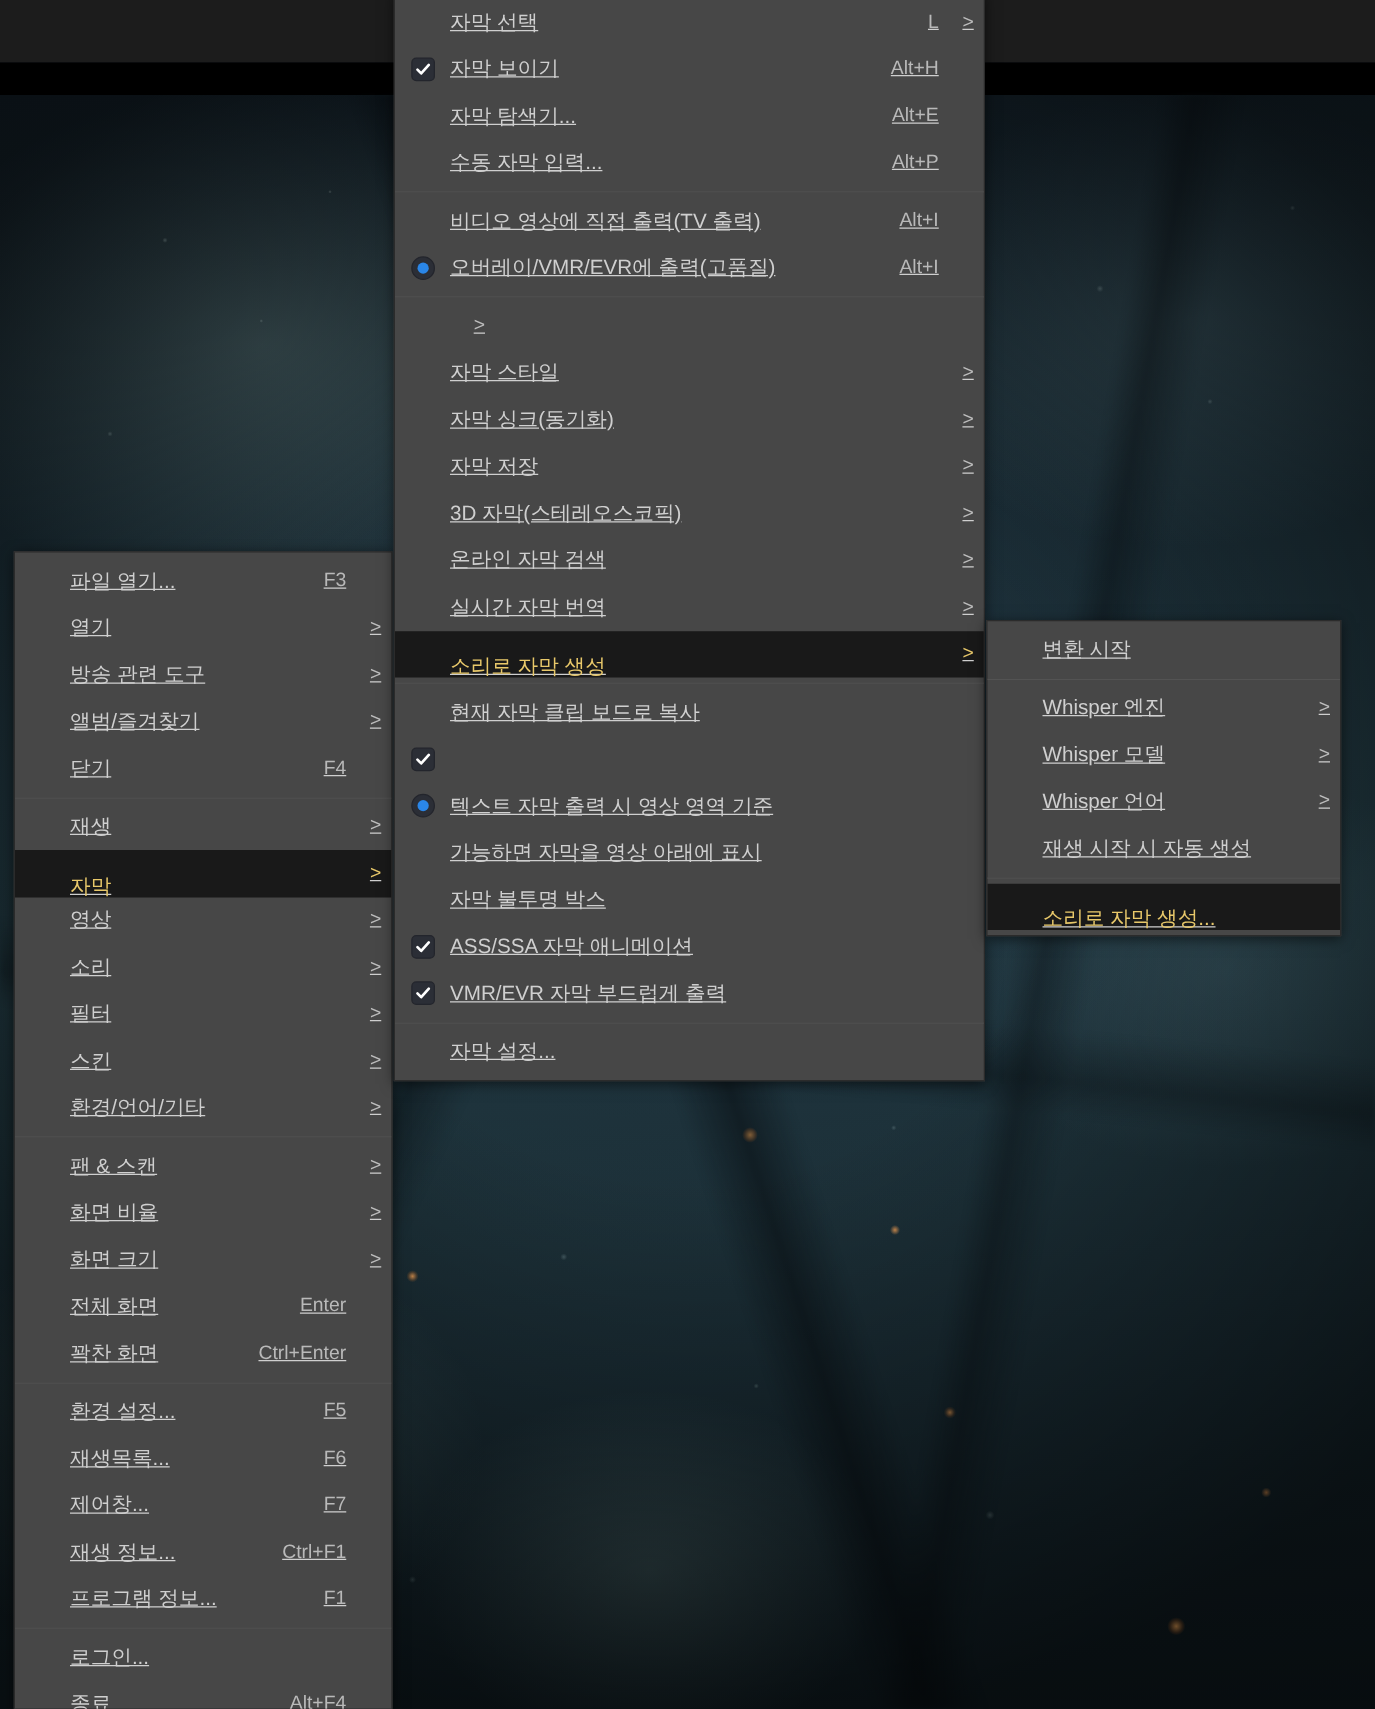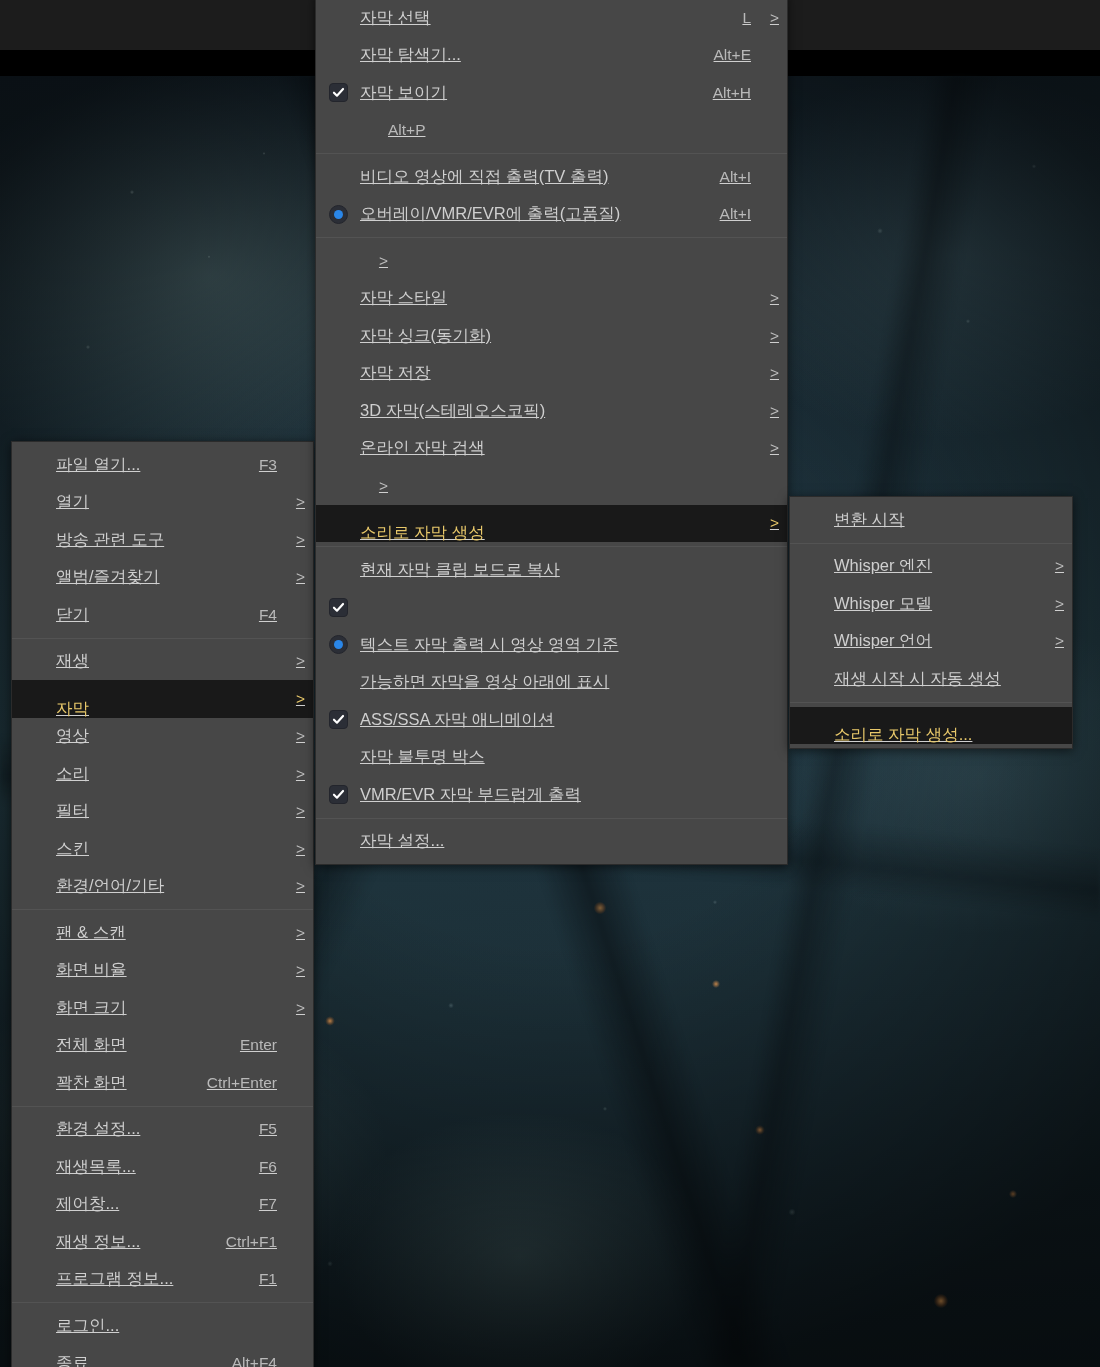--- a/index.html
+++ b/index.html
@@ -270,39 +270,40 @@
       </div>
     </div>
   <div class="menu" id="menu-subtitle">
       <div class="mi">
         <span class="gutter"></span>
         <span class="label">자막 선택</span>
         <span class="accel">L</span>
         <span class="arrow">&gt;</span>
       </div>
       <div class="mi">
-        <span class="gutter"></span>
-        <span class="label">자막 탐색기...</span>
-        <span class="accel">Alt+E</span>
-        <span class="arrow"></span>
-      </div>
-      <div class="mi">
         <span class="gutter">
           <span class="cbx">
             <svg viewBox="0 0 16 16">
               <path d="M2.4 8.2 L6.1 12 L13.6 3.6" fill="none" stroke="#ffffff" stroke-width="2.6" stroke-linecap="round" stroke-linejoin="round"></path>
             </svg>
           </span>
         </span>
         <span class="label">자막 보이기</span>
         <span class="accel">Alt+H</span>
         <span class="arrow"></span>
       </div>
       <div class="mi">
         <span class="gutter"></span>
+        <span class="label">자막 탐색기...</span>
+        <span class="accel">Alt+E</span>
+        <span class="arrow"></span>
+      </div>
+      <div class="mi">
+        <span class="gutter"></span>
+        <span class="label">수동 자막 입력...</span>
         <span class="accel">Alt+P</span>
         <span class="arrow"></span>
       </div>
       <div class="sep"></div>
       <div class="mi">
         <span class="gutter"></span>
         <span class="label">비디오 영상에 직접 출력(TV 출력)</span>
         <span class="accel">Alt+I</span>
         <span class="arrow"></span>
       </div>
@@ -341,20 +342,21 @@
         <span class="label">3D 자막(스테레오스코픽)</span>
         <span class="arrow">&gt;</span>
       </div>
       <div class="mi">
         <span class="gutter"></span>
         <span class="label">온라인 자막 검색</span>
         <span class="arrow">&gt;</span>
       </div>
       <div class="mi">
         <span class="gutter"></span>
+        <span class="label">실시간 자막 번역</span>
         <span class="arrow">&gt;</span>
       </div>
       <div class="mi highlight">
         <span class="gutter"></span>
         <span class="label">소리로 자막 생성</span>
         <span class="arrow">&gt;</span>
       </div>
       <div class="sep"></div>
       <div class="mi">
         <span class="gutter"></span>
@@ -379,36 +381,36 @@
         </span>
         <span class="label">텍스트 자막 출력 시 영상 영역 기준</span>
         <span class="arrow"></span>
       </div>
       <div class="mi">
         <span class="gutter"></span>
         <span class="label">가능하면 자막을 영상 아래에 표시</span>
         <span class="arrow"></span>
       </div>
       <div class="mi">
+        <span class="gutter"></span>
+        <span class="label">자막 불투명 박스</span>
+        <span class="arrow"></span>
+      </div>
+      <div class="mi">
         <span class="gutter">
           <span class="cbx">
             <svg viewBox="0 0 16 16">
               <path d="M2.4 8.2 L6.1 12 L13.6 3.6" fill="none" stroke="#ffffff" stroke-width="2.6" stroke-linecap="round" stroke-linejoin="round"></path>
             </svg>
           </span>
         </span>
         <span class="label">ASS/SSA 자막 애니메이션</span>
         <span class="arrow"></span>
       </div>
       <div class="mi">
-        <span class="gutter"></span>
-        <span class="label">자막 불투명 박스</span>
-        <span class="arrow"></span>
-      </div>
-      <div class="mi">
         <span class="gutter">
           <span class="cbx">
             <svg viewBox="0 0 16 16">
               <path d="M2.4 8.2 L6.1 12 L13.6 3.6" fill="none" stroke="#ffffff" stroke-width="2.6" stroke-linecap="round" stroke-linejoin="round"></path>
             </svg>
           </span>
         </span>
         <span class="label">VMR/EVR 자막 부드럽게 출력</span>
         <span class="arrow"></span>
       </div>

